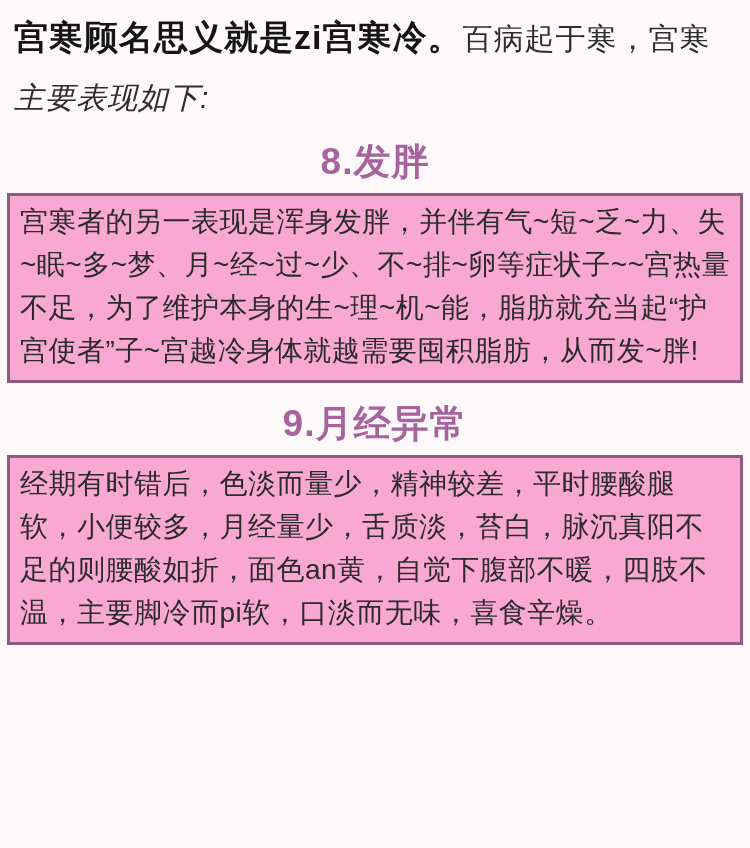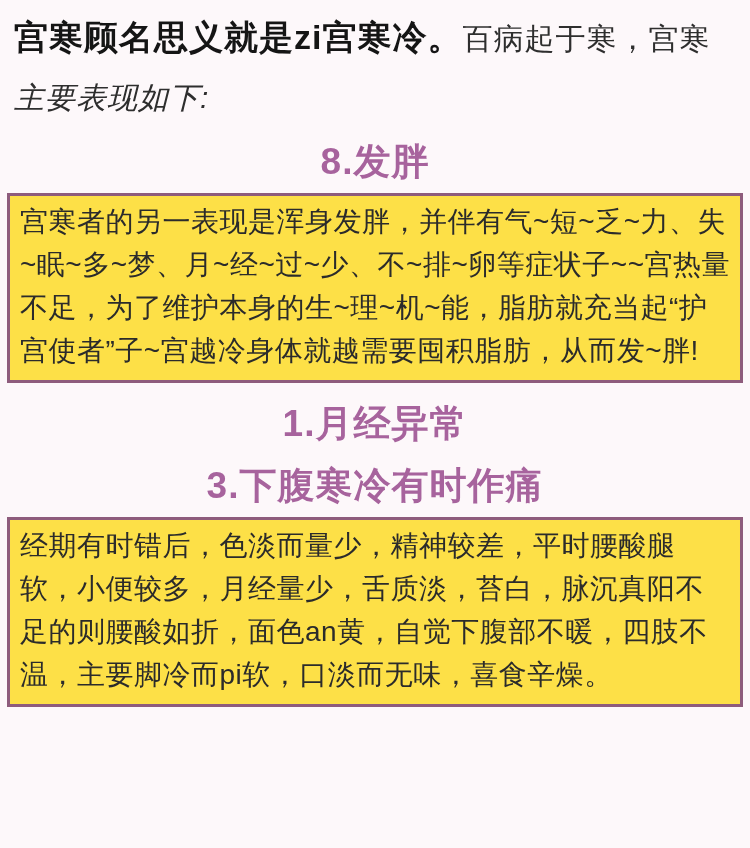--- a/index.html
+++ b/index.html
@@ -52,21 +52,21 @@
     text-align: center;
     font-size: 37px;
     font-weight: 700;
     color: #a7639d;
     letter-spacing: 1px;
     line-height: 42px;
   }
   .text-box {
     margin: 0 7px;
     border: 3px solid #8e5c7c;
-    background: #fde047;
+    background: #f9a8d4;
     box-sizing: border-box;
     padding: 4px 10px 8px 10px;
   }
   .text-box p {
     margin: 0;
     font-size: 28px;
     line-height: 43px;
     color: #2b2b2b;
     letter-spacing: 0.5px;
     word-break: break-all;
@@ -81,22 +81,21 @@
   <p class="intro-line1"><span class="intro-bold">宫寒顾名思义就是zi宫寒冷。</span><span class="intro-regular">百病起于寒，宫寒</span></p>
 
   <p class="intro-line2">主要表现如下:</p>
 
   <h2 class="section-heading">8.发胖</h2>
 
   <div class="text-box">
     <p>宫寒者的另一表现是浑身发胖，并伴有气~短~乏~力、失~眠~多~梦、月~经~过~少、不~排~卵等症状子~~宫热量不足，为了维护本身的生~理~机~能，脂肪就充当起“护宫使者”子~宫越冷身体就越需要囤积脂肪，从而发~胖!</p>
   </div>
 
-  <h2 class="section-heading">1.月经异常</h2>
+  <h2 class="section-heading">9.月经异常</h2>
 
 
-  <h2 class="section-heading">3.下腹寒冷有时作痛</h2>
 
   <div class="text-box">
     <p>经期有时错后，色淡而量少，精神较差，平时腰酸腿软，小便较多，月经量少，舌质淡，苔白，脉沉真阳不足的则腰酸如折，面色an黄，自觉下腹部不暖，四肢不温，主要脚冷而pi软，口淡而无味，喜食辛燥。</p>
   </div>
 
 </div>
 
 </body></html>

